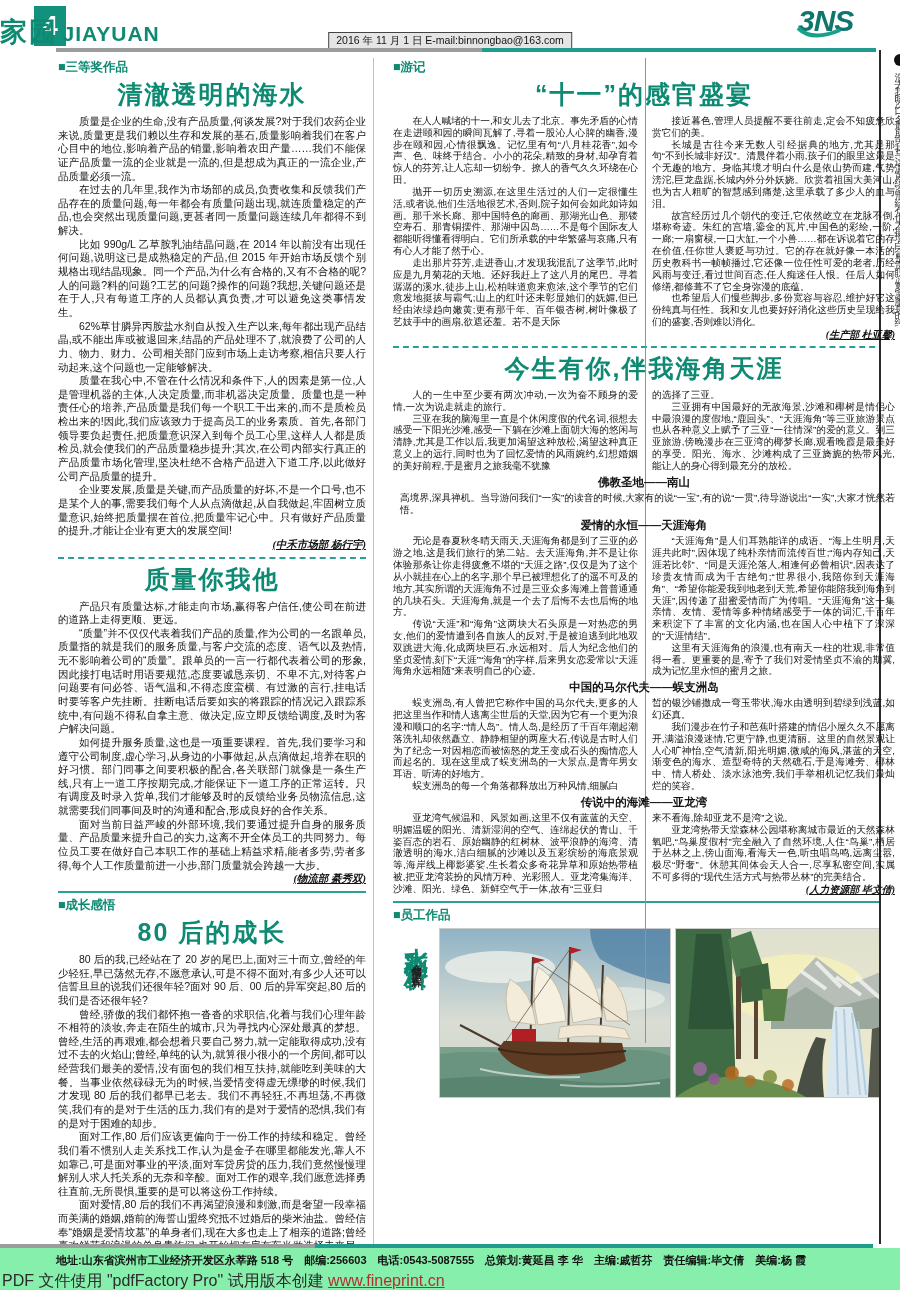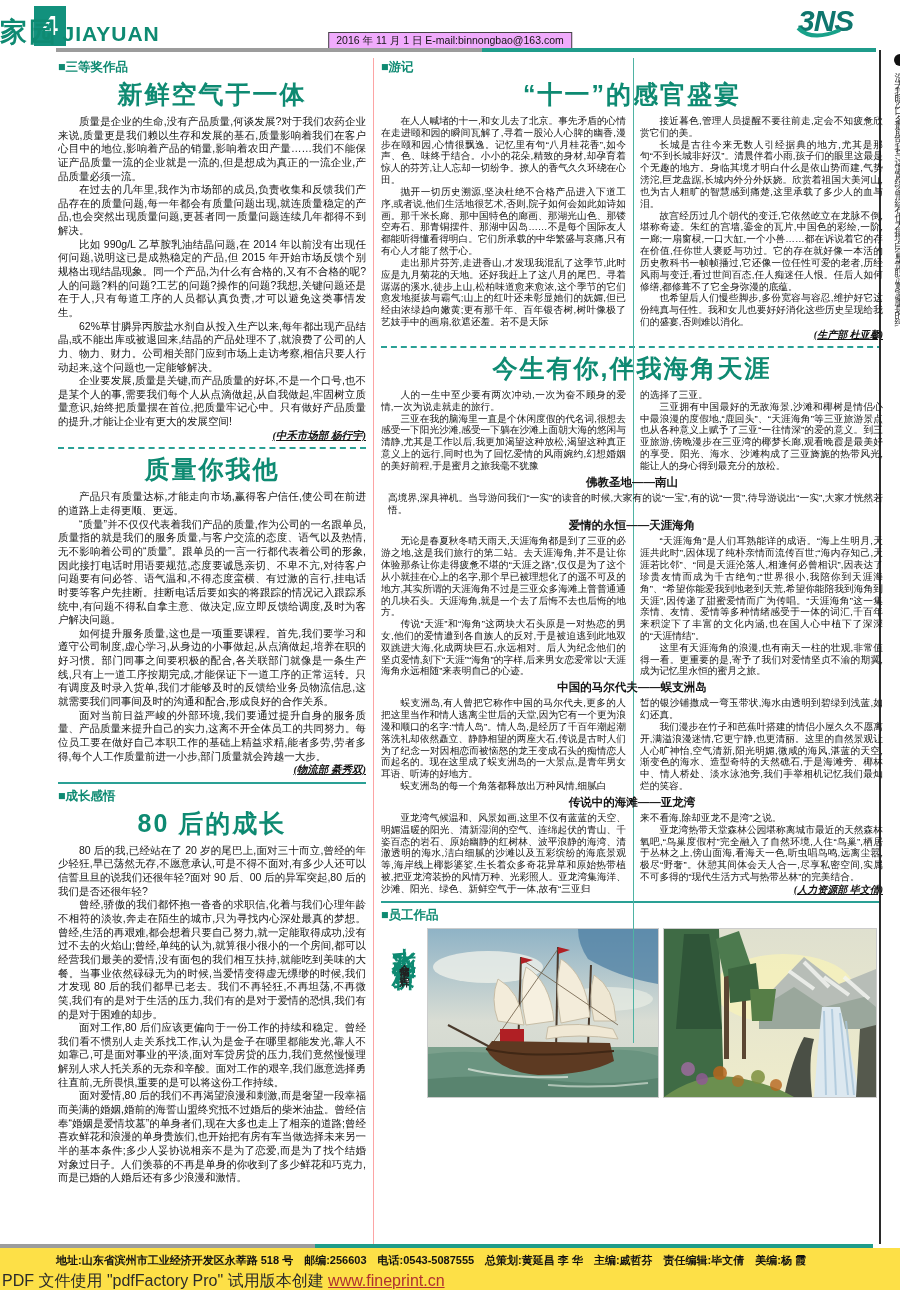--- a/index.html
+++ b/index.html
@@ -7,31 +7,31 @@
         font-family:"Liberation Sans","DejaVu Sans",sans-serif;color:#141414;overflow:hidden;}
 
   
   #hdr{position:relative;height:54px;}
   .pageno{position:absolute;left:34px;top:6px;width:32px;height:40px;background:#12917d;
           color:#fff;font-size:28px;font-weight:bold;display:flex;align-items:center;justify-content:center;}
   .masthead{position:absolute;left:0;right:0;top:14px;text-align:left;color:#0e8a72;}
   .masthead .cn{font-size:27px;font-weight:bold;letter-spacing:2px;}
   .masthead .en{font-size:21px;font-weight:bold;letter-spacing:1px;}
   .datebox{position:absolute;left:50%;transform:translateX(-50%);top:32px;border:1px solid #444;
-           background:#f0abfc;font-size:10.5px;padding:1px 7px;white-space:nowrap;}
+           background:#e5e5e5;font-size:10.5px;padding:1px 7px;white-space:nowrap;}
   .logo{position:absolute;right:26px;top:4px;width:76px;height:40px;}
   .logo-text{font-size:30px;font-weight:700;font-style:italic;color:#0f766e;letter-spacing:-1px;}
   .logo-swoosh{position:absolute;left:-2px;top:20px;}
   .hdr-rule{position:absolute;left:56px;right:24px;bottom:2px;height:4px;
             background:linear-gradient(to right,#9c9c9c 0 52%,#1f9c8b 52% 100%);}
 
   
   #main{position:absolute;top:58px;left:0;right:0;bottom:46px;padding-left:58px;display:flex;overflow:hidden;}
   .col-left{width:316px;padding-right:7px;border-right:1px solid #fca5a5;box-sizing:border-box;flex:none;}
-  .col-main{position:relative;width:502px;margin-left:7px;flex:none;}
+  .col-main{position:relative;width:502px;margin-left:19px;flex:none;}
   .vline{position:absolute;left:252px;top:0;height:985px;border-left:1px solid #4fb3a4;}
 
   .tag{color:#0e8a72;font-weight:bold;font-size:12.5px;margin:1px 0 2px;}
   h1.art-title{color:#0e8a72;font-size:25px;font-weight:bold;text-align:center;margin:1px 0 4px;letter-spacing:2px;}
   .col-left p{margin:0;text-indent:2em;text-align:justify;font-size:10.5px;line-height:1.30;}
   .col-main p{margin:0;text-indent:2em;text-align:justify;font-size:9.7px;line-height:1.22;}
   p.pc{text-indent:0;}
   .byline{text-align:right;font-family:"Liberation Serif","DejaVu Serif",serif;font-style:italic;
           font-weight:bold;font-size:10.5px;line-height:1.3;text-decoration:underline;}
   .col-main .byline{font-size:10px;}
@@ -50,21 +50,21 @@
   .painting{flex:none;border:1px solid #ccc;}
 
   
   #sliver{position:absolute;top:50px;bottom:46px;right:0;width:19px;border-left:2px solid #2b2b2b;
           overflow:hidden;background:#fff;}
   .sliver-text{writing-mode:vertical-rl;font-size:10px;letter-spacing:7px;color:#333;
                position:absolute;top:14px;left:11px;white-space:nowrap;}
   .sliver-dot{position:absolute;top:4px;right:-6px;width:12px;height:12px;border-radius:50%;background:#111;}
 
   
-  #ftr{position:absolute;left:0;right:0;bottom:0;height:46px;background:#fde047;}
+  #ftr{position:absolute;left:0;right:0;bottom:0;height:46px;background:#86efac;}
   .foot-rule{height:4px;background:linear-gradient(to right,#9c9c9c 0 35%,#1f9c8b 35% 97%,#fff 97%);}
   .foot-info{font-size:11px;font-weight:bold;color:#111;padding-left:56px;margin-top:5px;white-space:nowrap;}
   .watermark{font-size:16px;color:#2b2b2b;margin-top:3px;padding-left:2px;}
   .watermark a{color:#b03030;text-decoration:underline;}
 </style>
 </head>
 <body>
 
 <div id="page">
 
@@ -81,25 +81,26 @@
         <path d="M2,4 Q16,18 44,6" stroke="#17a189" stroke-width="4" fill="none"></path>
       </svg>
     </div>
     <div class="hdr-rule"></div>
   </div>
 
   <div id="main">
 
     <div class="col-left">
       <div class="tag">■三等奖作品</div>
-      <h1 class="art-title">新鲜空气于一体</h1>
+      <h1 class="art-title">清澈透明的海水</h1>
       <p>质量是企业的生命,没有产品质量,何谈发展?对于我们农药企业来说,质量更是我们赖以生存和发展的基石,质量影响着我们在客户心目中的地位,影响着产品的销量,影响着农田产量……我们不能保证产品质量一流的企业就是一流的,但是想成为真正的一流企业,产品质量必须一流。</p>
       <p>在过去的几年里,我作为市场部的成员,负责收集和反馈我们产品存在的质量问题,每一年都会有质量问题出现,就连质量稳定的产品,也会突然出现质量问题,更甚者同一质量问题连续几年都得不到解决。</p>
       <p>比如 990g/L 乙草胺乳油结晶问题,在 2014 年以前没有出现任何问题,说明这已是成熟稳定的产品,但 2015 年开始市场反馈个别规格出现结晶现象。同一个产品,为什么有合格的,又有不合格的呢?人的问题?料的问题?工艺的问题?操作的问题?我想,关键问题还是在于人,只有每道工序的人员都认真负责,才可以避免这类事情发生。</p>
       <p>62%草甘膦异丙胺盐水剂自从投入生产以来,每年都出现产品结晶,或不能出库或被退回来,结晶的产品处理不了,就浪费了公司的人力、物力、财力。公司相关部门应到市场上走访考察,相信只要人行动起来,这个问题也一定能够解决。</p>
+      <p>质量在我心中,不管在什么情况和条件下,人的因素是第一位,人是管理机器的主体,人决定质量,而非机器决定质量。质量也是一种责任心的培养,产品质量是我们每一个职工干出来的,而不是质检员检出来的!因此,我们应该致力于提高员工的业务素质。首先,各部门领导要负起责任,把质量意识深入到每个员工心里,这样人人都是质检员,就会使我们的产品质量稳步提升;其次,在公司内部实行真正的产品质量市场化管理,坚决杜绝不合格产品进入下道工序,以此做好公司产品质量的提升。</p>
       <p>企业要发展,质量是关键,而产品质量的好坏,不是一个口号,也不是某个人的事,需要我们每个人从点滴做起,从自我做起,牢固树立质量意识,始终把质量摆在首位,把质量牢记心中。只有做好产品质量的提升,才能让企业有更大的发展空间!</p>
       <div class="byline">(中禾市场部 杨行宇)</div>
       <div class="div-dash"></div>
       <h1 class="art-title">质量你我他</h1>
       <p>产品只有质量达标,才能走向市场,赢得客户信任,使公司在前进的道路上走得更顺、更远。</p>
       <p>“质量”并不仅仅代表着我们产品的质量,作为公司的一名跟单员,质量指的就是我们的服务质量,与客户交流的态度、语气以及热情,无不影响着公司的“质量”。跟单员的一言一行都代表着公司的形象,因此接打电话时用语要规范,态度要诚恳亲切、不卑不亢,对待客户问题要有问必答、语气温和,不得态度蛮横、有过激的言行,挂电话时要等客户先挂断。挂断电话后要如实的将跟踪的情况记入跟踪系统中,有问题不得私自拿主意、做决定,应立即反馈给调度,及时为客户解决问题。</p>
       <p>如何提升服务质量,这也是一项重要课程。首先,我们要学习和遵守公司制度,虚心学习,从身边的小事做起,从点滴做起,培养在职的好习惯。部门同事之间要积极的配合,各关联部门就像是一条生产线,只有上一道工序按期完成,才能保证下一道工序的正常运转。只有调度及时录入货单,我们才能够及时的反馈给业务员物流信息,这就需要我们同事间及时的沟通和配合,形成良好的合作关系。</p>
       <p>面对当前日益严峻的外部环境,我们要通过提升自身的服务质量、产品质量来提升自己的实力,这离不开全体员工的共同努力。每位员工要在做好自己本职工作的基础上精益求精,能者多劳,劳者多得,每个人工作质量前进一小步,部门质量就会跨越一大步。</p>
       <div class="byline">(物流部 綦秀双)</div>
       <div class="div-solid"></div>
@@ -113,21 +114,21 @@
     </div>
 
     <div class="col-main">
       <div class="vline"></div>
 
       <div class="tag">■游记</div>
       <h1 class="art-title">“十一”的感官盛宴</h1>
       <div class="band">
         <div class="bcol1">
           <p>在人人喊堵的十一,和女儿去了北京。事先矛盾的心情在走进颐和园的瞬间瓦解了,寻着一股沁人心脾的幽香,漫步在颐和园,心情很飘逸。记忆里有句“八月桂花香”,如今声、色、味终于结合。小小的花朵,精致的身材,却孕育着惊人的芬芳,让人忘却一切纷争。撩人的香气久久环绕在心田。</p>
-          <p>抛开一切历史溯源,坚决杜绝不合格产品进入下道工序,或者说,他们生活地很艺术,否则,院子如何会如此如诗如画。那千米长廊、那中国特色的廊画、那湖光山色、那镂空寿石、那青铜摆件、那湖中囚岛……不是每个国际友人都能听得懂看得明白。它们所承载的中华繁盛与哀痛,只有有心人才能了然于心。</p>
+          <p>抛开一切历史溯源,在这里生活过的人们一定很懂生活,或者说,他们生活地很艺术,否则,院子如何会如此如诗如画。那千米长廊、那中国特色的廊画、那湖光山色、那镂空寿石、那青铜摆件、那湖中囚岛……不是每个国际友人都能听得懂看得明白。它们所承载的中华繁盛与哀痛,只有有心人才能了然于心。</p>
           <p>走出那片芬芳,走进香山,才发现我混乱了这季节,此时应是九月菊花的天地。还好我赶上了这八月的尾巴。寻着潺潺的溪水,徒步上山,松柏味道愈来愈浓,这个季节的它们愈发地挺拔与霸气;山上的红叶还未彰显她们的妩媚,但已经由浓绿趋向嫩黄;更有那千年、百年银杏树,树叶像极了艺妓手中的画扇,欲遮还羞。若不是天际</p>
         </div>
         <div class="bcol2">
           <p>接近暮色,管理人员提醒不要往前走,定会不知疲惫欣赏它们的美。</p>
           <p>长城是古往今来无数人引经据典的地方,尤其是那句“不到长城非好汉”。清晨伴着小雨,孩子们的眼里这最是个无趣的地方。身临其境才明白什么是依山势而建,气势滂沱,巨龙盘踞,长城内外分外妖娆。欣赏着祖国大美河山,也为古人粗旷的智慧感到痛楚,这里承载了多少人的血与泪。</p>
           <p>故宫经历过几个朝代的变迁,它依然屹立在龙脉不倒,堪称奇迹。朱红的宫墙,鎏金的瓦片,中国色的彩绘,一阶,一廊;一扇窗棂,一口大缸,一个小兽……都在诉说着它的存在价值,任你世人褒贬与功过。它的存在就好像一本活的历史教科书一帧帧播过,它还像一位任性可爱的老者,历经风雨与变迁,看过世间百态,任人痴迷任人恨。任后人如何修缮,都修葺不了它全身弥漫的底蕴。</p>
           <p>也希望后人们慢些脚步,多份宽容与容忍,维护好它这份纯真与任性。我和女儿也要好好消化这些历史呈现给我们的盛宴,否则难以消化。</p>
           <div class="byline">(生产部 杜亚馨)</div>
         </div>
       </div>

